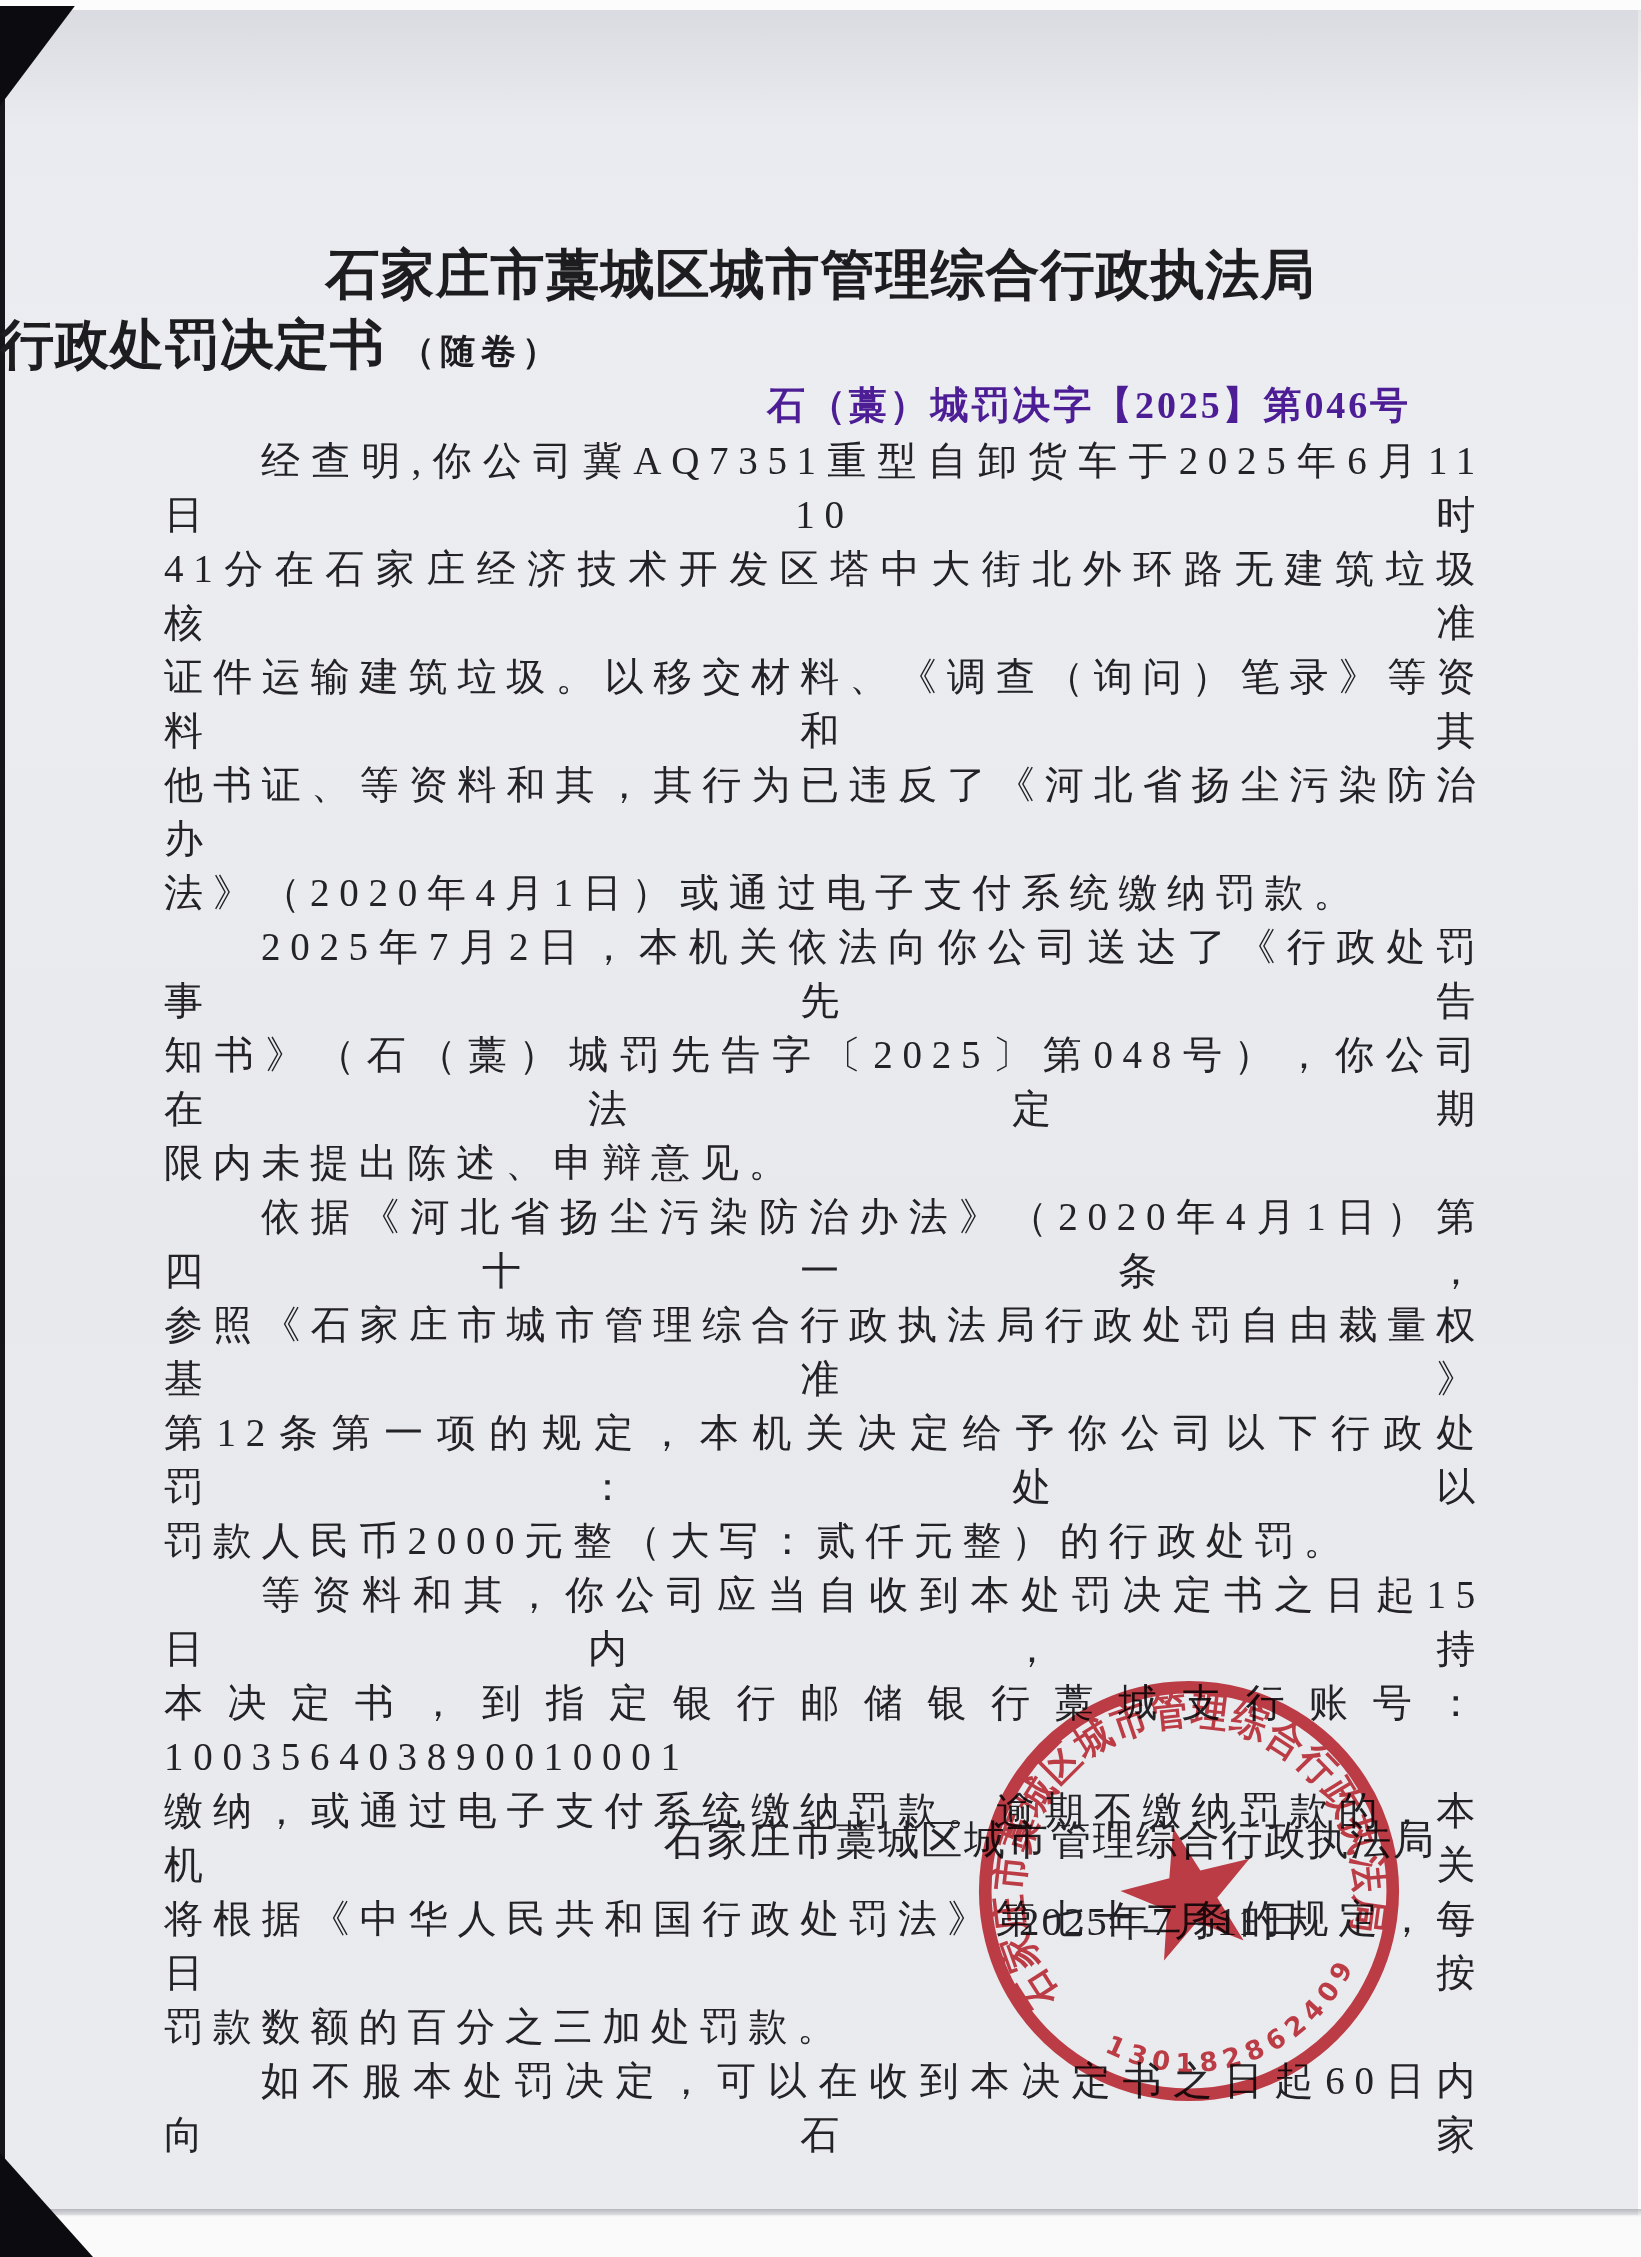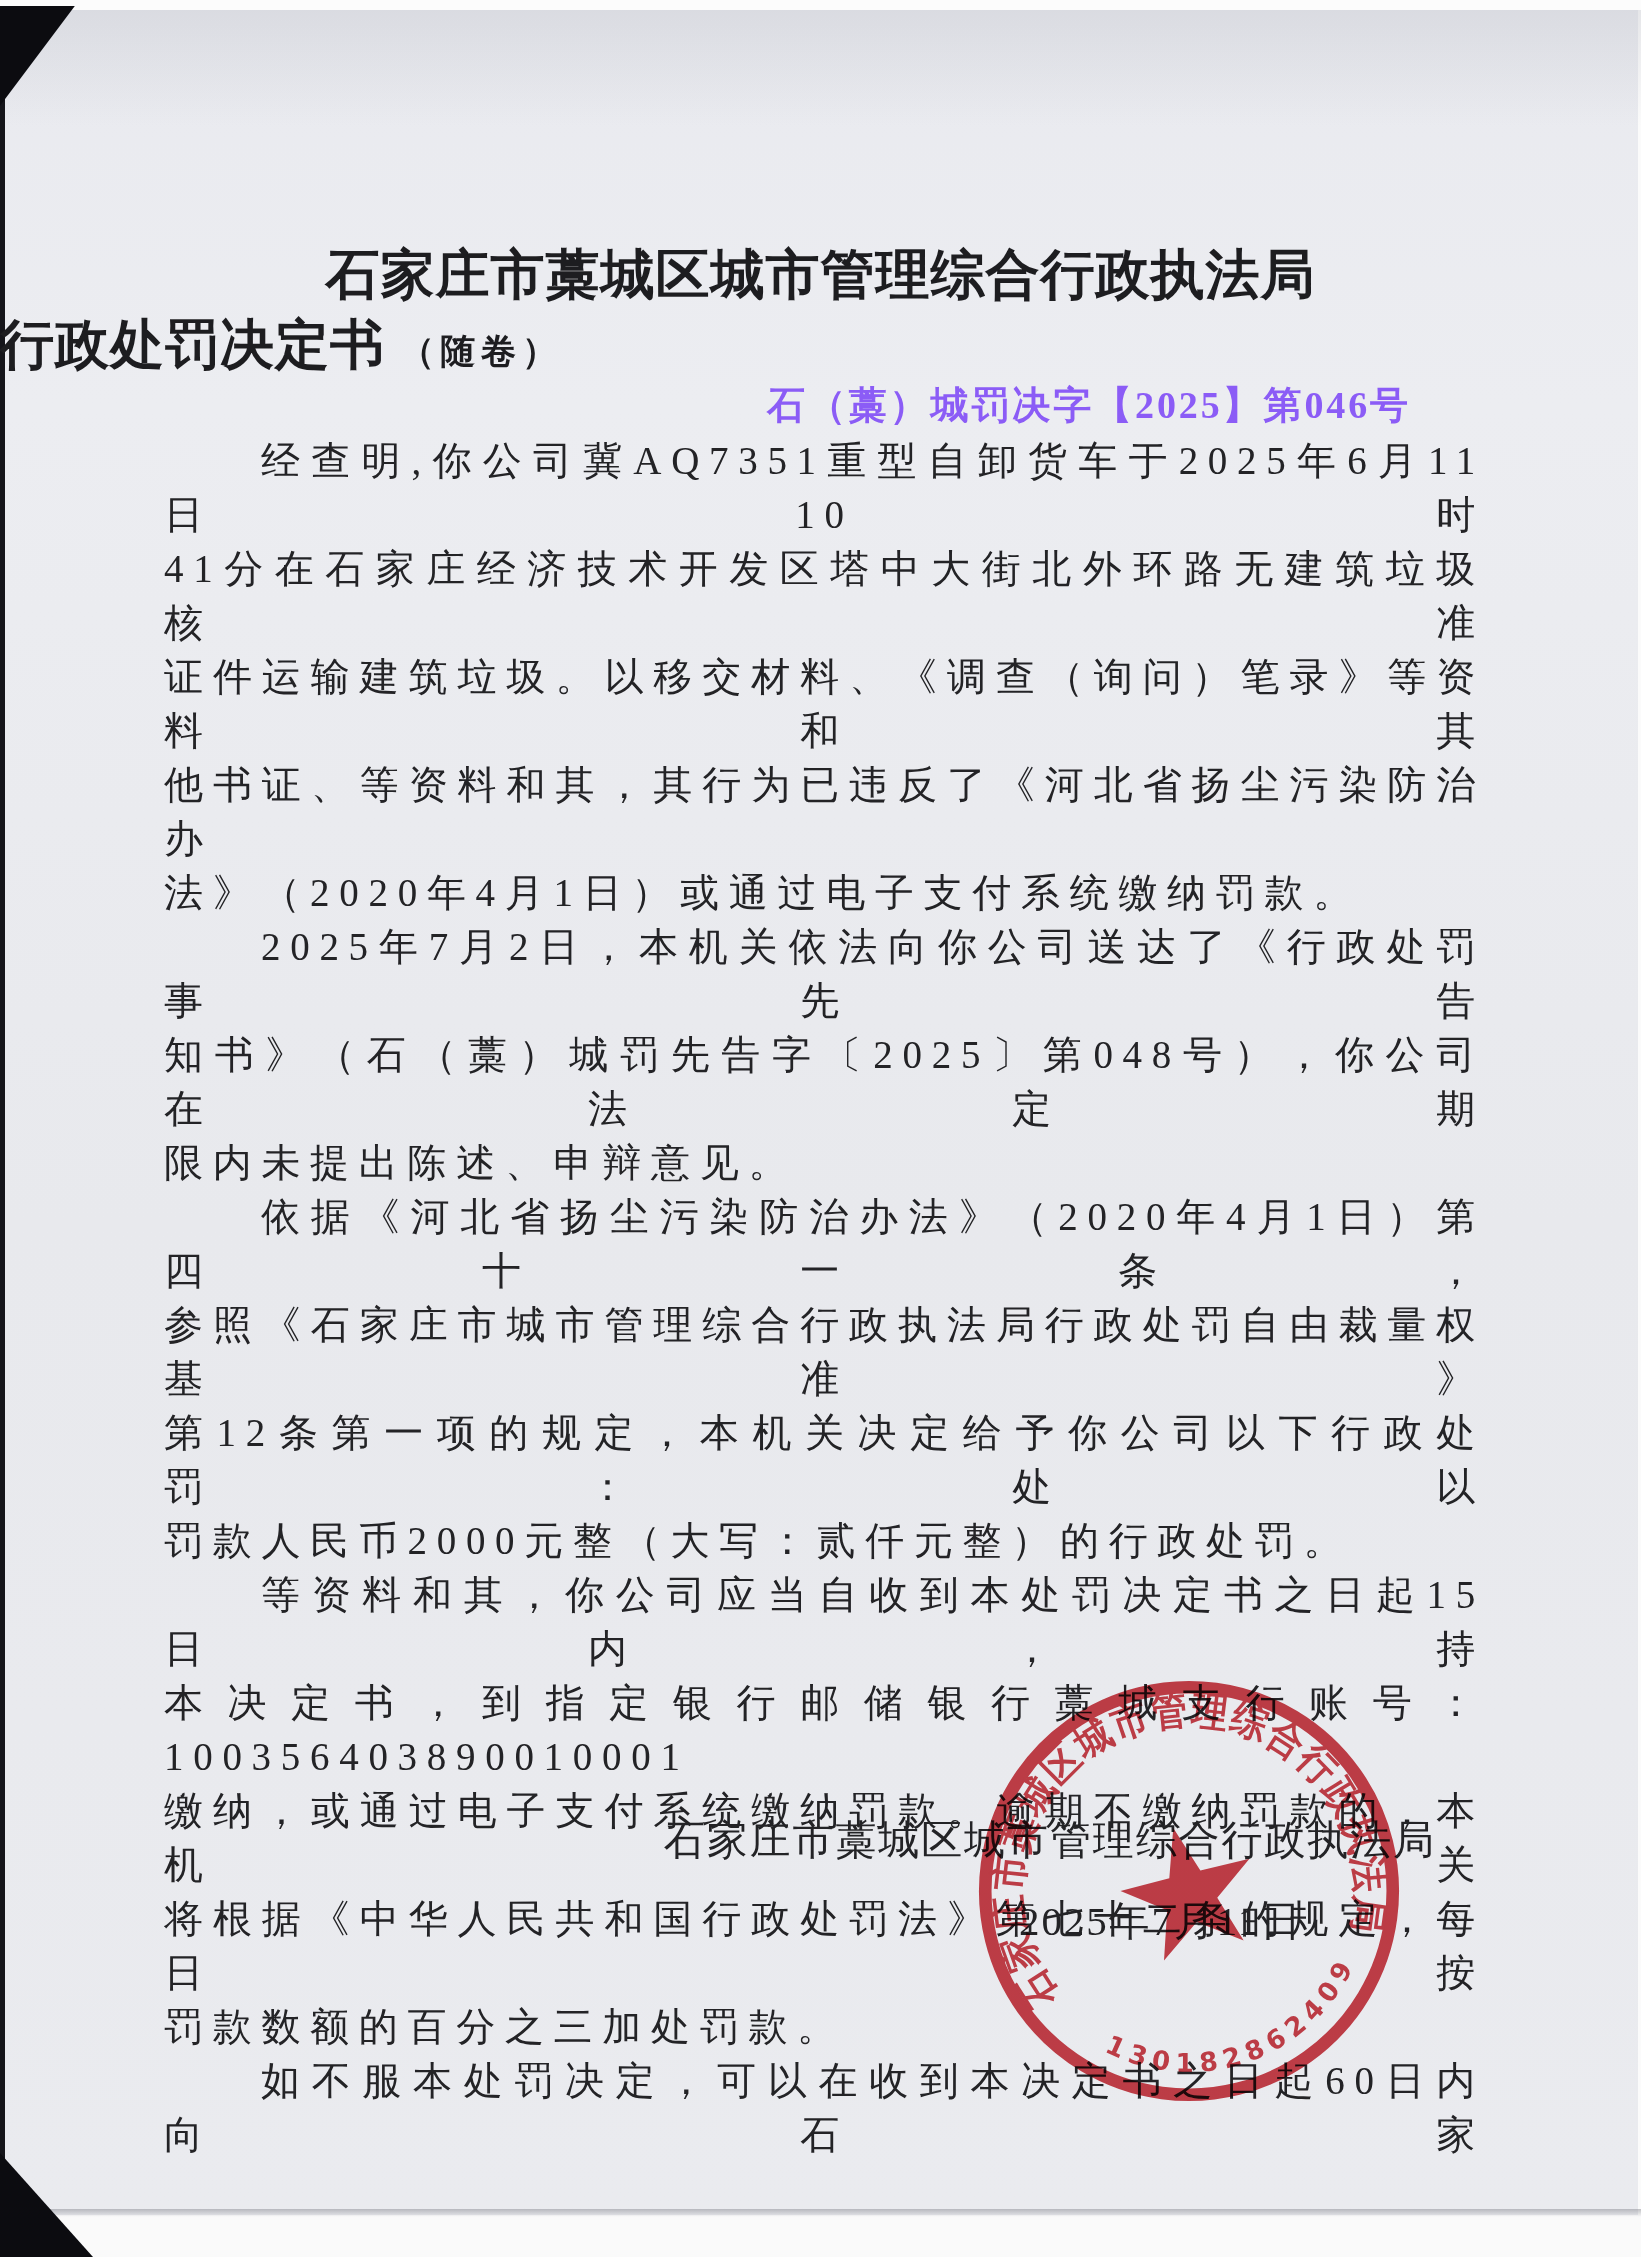--- a/index.html
+++ b/index.html
@@ -32,21 +32,21 @@
     position:absolute; left:0; top:239px; width:1641px;
     text-align:center; font-size:54px; font-weight:700; color:#1d1d20; letter-spacing:1px;
   }
   .title2 {
     position:absolute; left:0; top:309px; width:1641px;
     text-align:left; font-size:54px; font-weight:700; color:#1d1d20; letter-spacing:1px;
   }
   .title2 .annot { font-size:35px; font-weight:600; letter-spacing:5.8px; }
   .docnum {
     position:absolute; top:380px; right:230px;
-    font-size:38px; font-weight:700; color:#8b5cf6; letter-spacing:2.9px;
+    font-size:38px; font-weight:700; color:#4c1d95; letter-spacing:2.9px;
   }
   .doc-body { position:absolute; left:164px; top:434px; width:1321px; color:#232326; }
   .para { margin:0; }
   .line {
     display:block; line-height:54px; font-size:39px; letter-spacing:9.7px;
     white-space:nowrap;
   }
   .j { text-align:justify; text-align-last:justify; white-space:normal; }
   .indent { text-indent:97px; }
 

